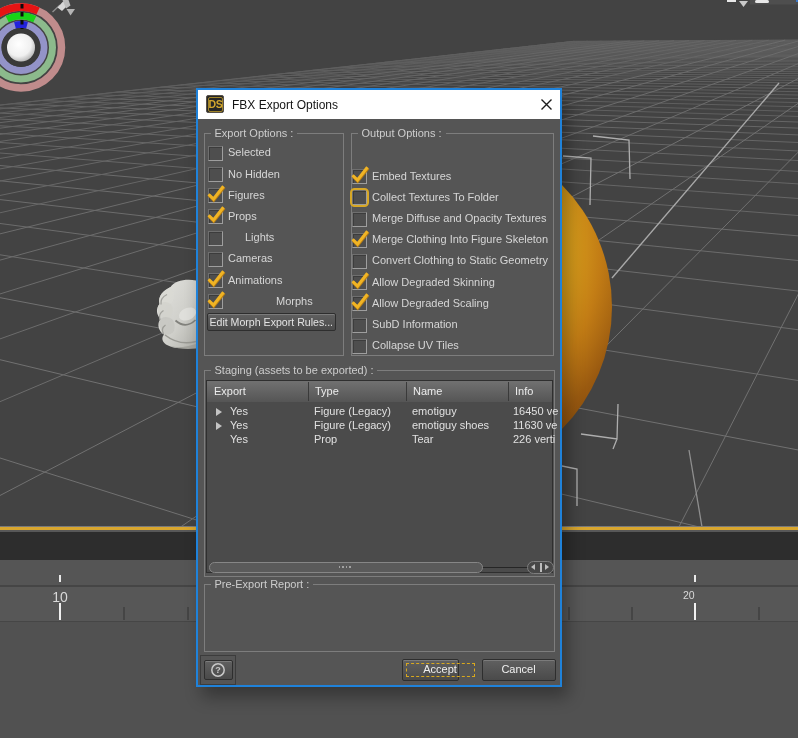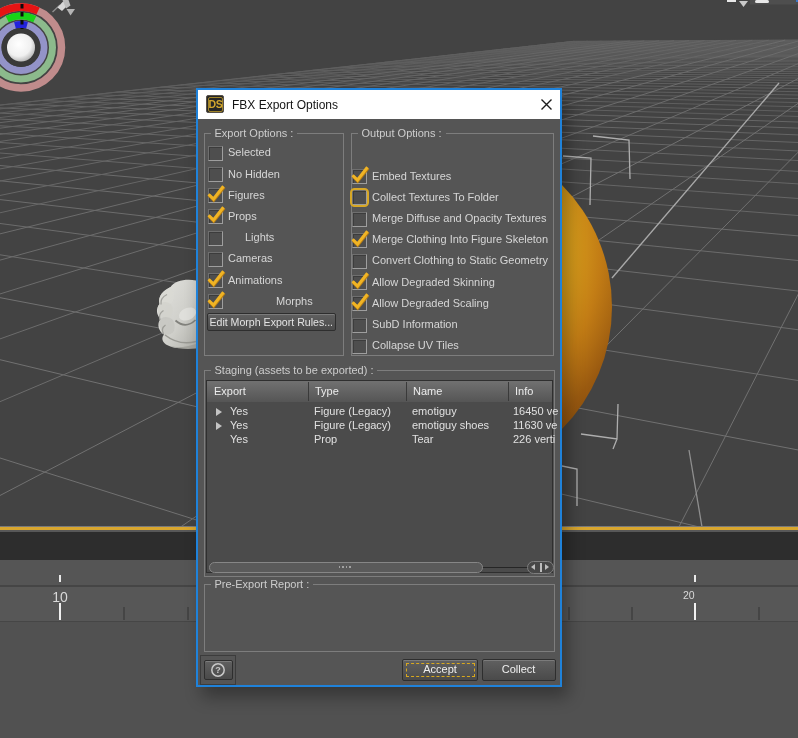--- a/index.html
+++ b/index.html
@@ -351,23 +351,23 @@
     <div class="grp" style="left:5.5px;top:464.5px;width:351px;height:68px;">
           <span>Pre-Export Report :</span>
         </div>
 
     <div class="abs" style="left:1.5px;top:536px;width:36px;height:30px;border:1px solid #3c3c3c;"></div>
     <div class="btn" style="left:5.5px;top:540.5px;width:29px;height:20px;"></div>
     <svg class="abs" style="left:12px;top:543px" width="16" height="16">
       <circle cx="8" cy="8" r="6.2" fill="none" stroke="#c9c9c9" stroke-width="1.5"></circle>
       <text x="8" y="11.2" text-anchor="middle" font-size="9" font-weight="bold" fill="#c9c9c9" font-family="Liberation Sans">?</text>
     </svg>
-    <div class="btn" style="left:204px;top:540px;width:76px;height:21.5px;">
+    <div class="btn" style="left:204px;top:540px;width:57px;height:21.5px;">
       <div class="abs" style="left:2.5px;top:2.5px;width:69px;height:14.5px;border:1px dashed #d8a81e;"></div>
       <div class="abs" style="left:0;top:3px;width:74px;text-align:center;color:#f0f0f0;">Accept</div>
     </div>
     <div class="btn" style="left:283.5px;top:540px;width:74px;height:21.5px;">
-      <div class="abs" style="left:0;top:3px;width:72px;text-align:center;color:#f0f0f0;">Collect</div>
+      <div class="abs" style="left:0;top:3px;width:72px;text-align:center;color:#f0f0f0;">Cancel</div>
     </div>
   </div>
 </div>
 
 </div>
 
 </body></html>

